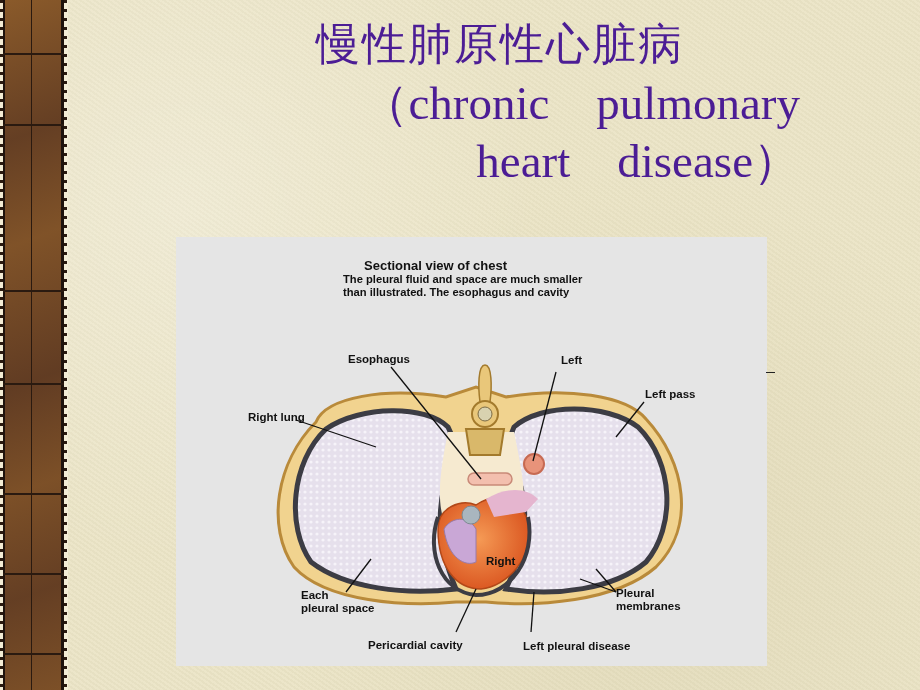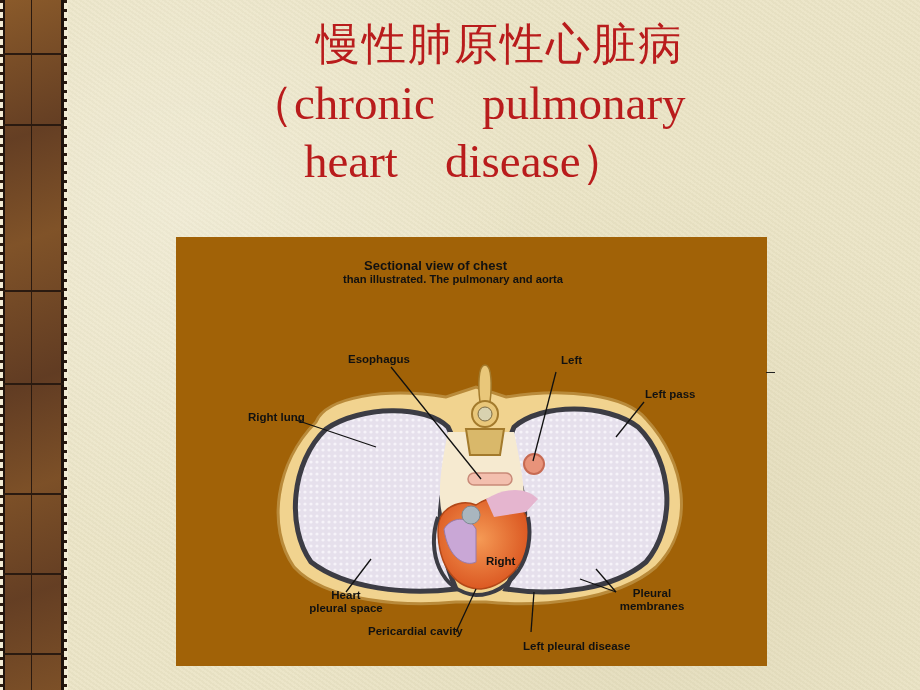--- a/index.html
+++ b/index.html
@@ -32,48 +32,48 @@
     .grid-h {
       position: absolute; left: 3px; width: 61px; height: 2px; background: #2a1a10;
     }
     .tick-col {
       position: absolute; top: 0; width: 3px; height: 690px;
       background: repeating-linear-gradient(to bottom, #2a1a10 0 3px, transparent 3px 9px);
     }
 
     .title {
       position: absolute; left: 240px; top: 14px; width: 560px;
-      color: #b91c1c; text-align: center;
+      color: #4c1d95; text-align: center;
     }
     .title-cn {
       font-family: "DejaVu Serif", serif;
       font-size: 44px; line-height: 60px; letter-spacing: 2px;
       margin-left: -40px;
     }
     .title-en {
       font-size: 47px; line-height: 58px; white-space: pre;
     }
-    .title-en.l1 { text-align: left; margin-left: 7px; }
-    .title-en.l2 { text-align: left; margin-left: 64px; }
+    .title-en.l1 { text-align: right; margin-left: 16px; }
+    .title-en.l2 { text-align: right; margin-left: 28px; }
 
     .figure {
       position: absolute; left: 176px; top: 237px; width: 591px; height: 429px;
-      background: #a16207;
+      background: #e5e5e5;
     }
     .fig-heading {
       position: absolute; left: 188px; top: 21px;
       font-family: "Liberation Sans", sans-serif; font-weight: bold; font-size: 13px; color: #111;
     }
     .fig-caption {
       position: absolute; left: 167px; top: 36px;
       font-family: "Liberation Sans", sans-serif; font-weight: bold; font-size: 11.2px; line-height: 13.2px; color: #111;
     }
     .label {
       position: absolute; font-family: "Liberation Sans", sans-serif; font-weight: bold;
-      font-size: 11.5px; line-height: 13px; color: #111; text-align: center; white-space: nowrap;
+      font-size: 11.5px; line-height: 13px; color: #111; text-align: left; white-space: nowrap;
     }
     .side-mark {
       position: absolute; left: 766px; top: 372px; width: 9px; height: 1px; background: #222;
     }
   </style>
 </head>
 <body>
 
 <div class="border-strip">
   <div class="tick-col" style="left:0"></div>
@@ -91,21 +91,22 @@
 
 <div class="title">
   <div class="title-cn">慢性肺原性心脏病</div>
   <div class="title-en l1">（chronic    pulmonary</div>
   <div class="title-en l2">heart    disease）</div>
 </div>
 
 <div class="figure">
   <div class="fig-heading">Sectional view of chest</div>
   <div class="fig-caption">
-    <div>than illustrated.  The pulmonary and aorta</div>
+    <div>The pleural fluid and space are much smaller</div>
+    <div>than illustrated.  The esophagus and cavity</div>
   </div>
 
   <svg width="591" height="429" viewBox="0 0 591 429" style="position:absolute;left:0;top:0">
     <defs>
       <pattern id="lungtex" width="6" height="6" patternUnits="userSpaceOnUse">
         <rect width="6" height="6" fill="#e6e0ec"></rect>
         <circle cx="3" cy="3" r="1.6" fill="#f6f3f9"></circle>
       </pattern>
       <radialGradient id="heartgrad" cx="0.45" cy="0.45" r="0.6">
         <stop offset="0" stop-color="#f59a55"></stop>
@@ -157,24 +158,24 @@
       <line x1="440" y1="355" x2="404" y2="342"></line>
     </g>
   </svg>
 
   <div class="label" style="left:172px;top:116px">Esophagus</div>
   <div class="label" style="left:385px;top:117px">Left</div>
   <div class="label" style="left:72px;top:174px">Right lung</div>
   <div class="label" style="left:469px;top:151px">Left pass</div>
   <div class="label" style="left:310px;top:318px">Right</div>
   <div class="label" style="left:125px;top:352px;width:90px">
-    <div>Heart</div>
+    <div>Each</div>
     <div>pleural space</div>
   </div>
-  <div class="label" style="left:192px;top:388px">Pericardial cavity</div>
+  <div class="label" style="left:192px;top:402px">Pericardial cavity</div>
   <div class="label" style="left:347px;top:403px">Left pleural disease</div>
   <div class="label" style="left:440px;top:350px;width:72px">
     <div>Pleural</div>
     <div>membranes</div>
   </div>
 </div>
 
 <div class="side-mark"></div>
 
 </body></html>

